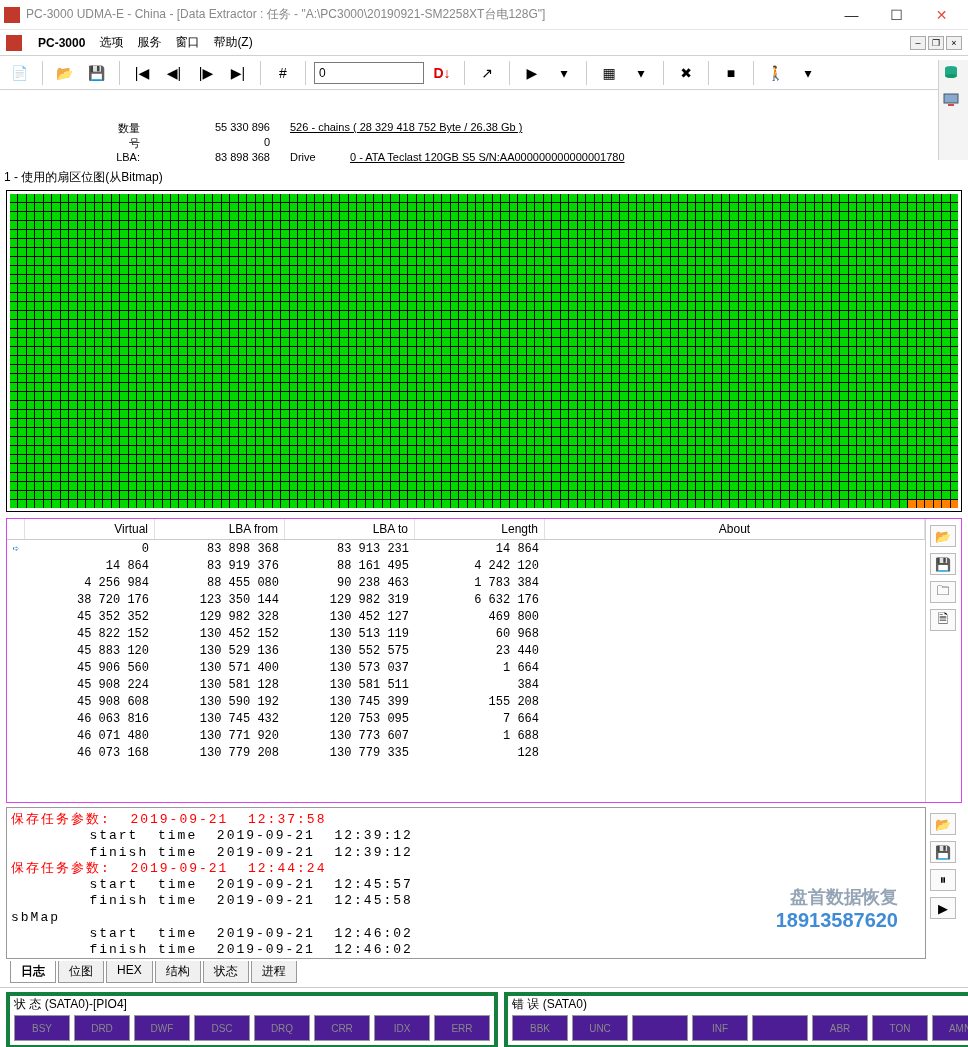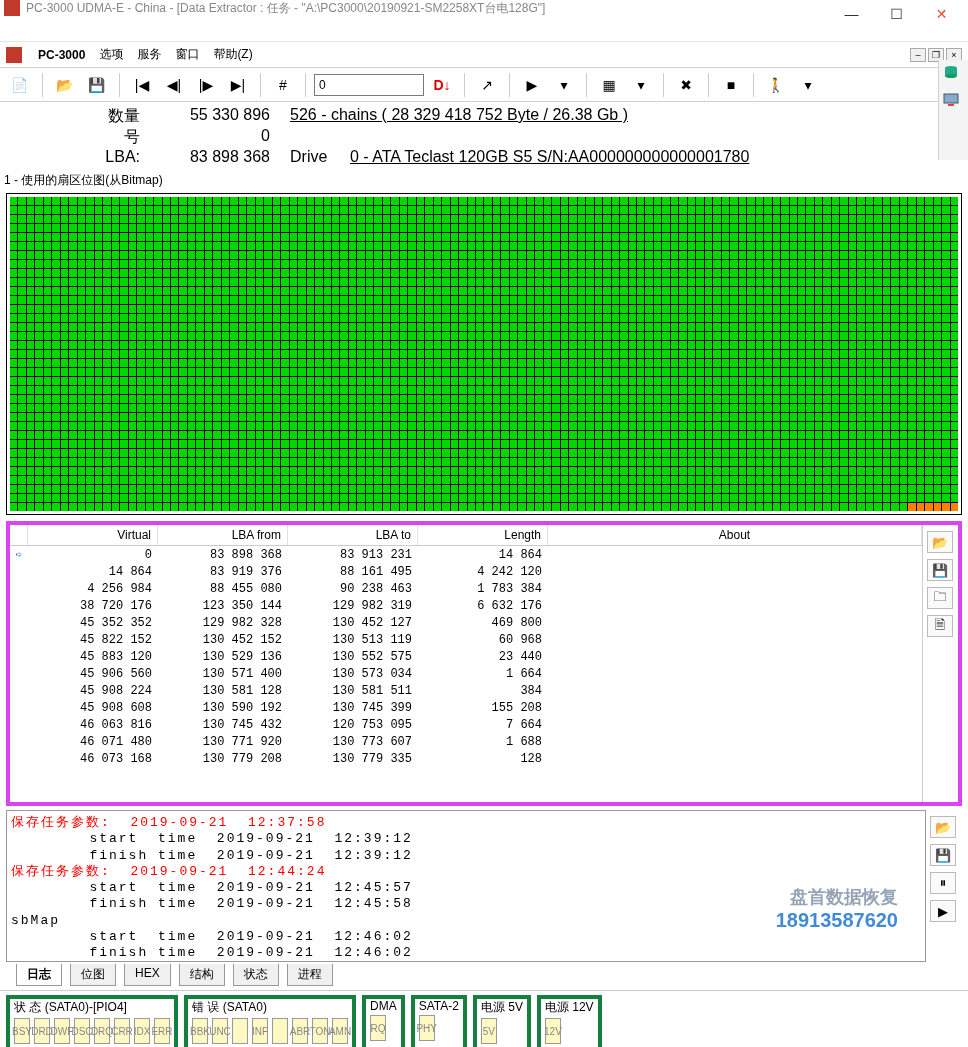--- a/index.html
+++ b/index.html
@@ -1,44 +1,44 @@
 <!DOCTYPE html>
 <html><head>
 <meta charset="utf-8">
 <style>
 * { box-sizing: border-box; margin: 0; padding: 0; }
 body { font-family: "Microsoft YaHei", Tahoma, sans-serif; font-size: 12px; background: #fff; width: 968px; height: 1047px; overflow: hidden; color: #000; }
-.titlebar { background: #fff; height: 42px; display: flex; align-items: flex-start; padding: 0 4px; border-bottom: 1px solid #e5e5e5; }
+.titlebar { background: #fff; height: 30px; display: flex; align-items: center; padding: 0 4px; border-bottom: 1px solid #e5e5e5; }
 .titlebar .appicon { width: 16px; height: 16px; background: #c0392b; margin-right: 6px; }
 .titlebar .title { color: #888; font-size: 12px; flex: 1; }
 .winbtns { display: flex; gap: 0; }
 .winbtn { width: 45px; height: 28px; display: flex; align-items: center; justify-content: center; color: #333; font-size: 14px; }
 .winbtn.close { color: #e74c3c; }
 .menubar { height: 26px; display: flex; align-items: center; padding: 0 6px; gap: 14px; border-bottom: 1px solid #d0d0d0; font-size: 12px; }
 .menubar .mdicon { width: 16px; height: 16px; background: #c0392b; margin-right: 2px; }
 .menubar .mdname { font-weight: bold; }
 .menubar .sysbtns { margin-left: auto; display: flex; gap: 2px; }
 .menubar .sysbtns span { width: 16px; height: 14px; border: 1px solid #aaa; display: flex; align-items: center; justify-content: center; font-size: 9px; background: #f0f0f0; }
 .toolbar { height: 34px; display: flex; align-items: center; padding: 2px 6px; gap: 4px; border-bottom: 1px solid #d0d0d0; }
 .tbtn { width: 28px; height: 28px; display: flex; align-items: center; justify-content: center; border: 1px solid transparent; font-size: 14px; }
 .tsep { width: 1px; height: 24px; background: #ccc; margin: 0 4px; }
 .tinput { width: 110px; height: 22px; border: 1px solid #7a7a7a; padding: 0 4px; font-size: 12px; }
 .rightcol { position: absolute; right: 0; top: 60px; width: 30px; height: 100px; display: flex; flex-direction: column; gap: 6px; padding: 4px; background: #f4f4f4; border-left: 1px solid #d0d0d0; }
 .ricon { width: 22px; height: 22px; }
-.info { padding: 4px 10px; font-size: 16px; }
+.info { padding: 4px 10px; font-size: 11px; margin-top: 27px; }
 .info-row { display: flex; }
 .info-row .lbl { width: 140px; text-align: right; padding-right: 10px; }
 .info-row .val { flex: 0 0 140px; text-align: right; padding-right: 20px; }
 .info-row .extra { flex: 1; text-decoration: underline; }
 .sectionhead { font-size: 12px; padding: 2px 4px; }
 .bitmap-wrap { margin: 2px 6px 6px; border: 1px solid #000; height: 322px; padding: 3px; background: #fff; overflow: hidden; }
 .bitmap-grid { display: grid; grid-template-columns: repeat(112, 1fr); grid-auto-rows: 8px; gap: 1px; background: #000; }
 .bcell { background: #00d800; }
 .bcell.rf { background: #ff8000; }
-.tablewrap { margin: 0 6px; border: 4px solid #d946ef; height: 285px; display: flex; }
+.tablewrap { margin: 0 6px; border: 1px solid #d946ef; height: 285px; display: flex; }
 .tmain { flex: 1; overflow-y: scroll; position: relative; }
 .thead { display: flex; background: #fff; border-bottom: 1px solid #ccc; font-size: 12px; position: sticky; top: 0; }
 .thead .th { padding: 3px 6px; border-right: 1px solid #e0e0e0; text-align: right; }
 .th.virtual { width: 130px; }
 .th.lbafrom { width: 130px; }
 .th.lbato { width: 130px; }
 .th.length { width: 130px; }
 .th.about { flex: 1; text-align: center; }
 .trow { display: flex; font-family: "Courier New", monospace; font-size: 12px; padding: 1.5px 0; }
 .trow .td { padding: 0 6px; text-align: right; letter-spacing: 0px; }
@@ -48,28 +48,28 @@
 .td.length { width: 130px; }
 .td.about { flex: 1; text-align: left; }
 .rowicon { width: 18px; display: flex; align-items: center; justify-content: center; }
 .arrow-sel { color: #0066cc; font-size: 11px; }
 .tside { width: 36px; display: flex; flex-direction: column; gap: 6px; padding: 6px 4px; border-left: 1px solid #ccc; background: #fff; }
 .sidebtn { width: 26px; height: 22px; border: 1px solid #bbb; display: flex; align-items: center; justify-content: center; font-size: 13px; background: #fafafa; }
 .logwrap { margin: 4px 6px 0; display: flex; height: 152px; }
 .logmain { flex: 1; border: 1px solid #999; padding: 4px; font-family: "Courier New", monospace; font-size: 13px; overflow: hidden; white-space: pre; line-height: 1.25; letter-spacing: 2px; }
 .logmain .red { color: #ff0000; }
 .logside { width: 36px; display: flex; flex-direction: column; gap: 6px; padding: 6px 4px; }
-.tabs { display: flex; gap: 8px; padding: 0 16px; margin-top: 2px; }
+.tabs { display: flex; gap: 2px; padding: 0 10px; margin-top: 2px; }
 .tab { border: 1px solid #999; border-top: none; padding: 2px 10px; font-size: 12px; background: #f0f0f0; }
 .tab.active { background: #fff; font-weight: bold; }
 .statusbar { display: flex; gap: 6px; padding: 4px 6px 0; font-size: 12px; border-top: 1px solid #ccc; margin-top: 4px; }
 .statgroup { border: 4px solid #15803d; padding: 0 4px 4px; }
 .statgroup .sgtitle { font-size: 12px; margin-bottom: 2px; }
 .statboxes { display: flex; gap: 4px; }
-.sbox { border: 1px solid #999; width: 16px; height: 26px; display: flex; flex-direction: column; align-items: center; justify-content: center; font-size: 10px; color: #888; background: #fef9c3; }
+.sbox { border: 1px solid #999; width: 56px; height: 26px; display: flex; flex-direction: column; align-items: center; justify-content: center; font-size: 10px; color: #888; background: #4c1d95; }
 .watermark { position: absolute; right: 70px; bottom: 115px; text-align: right; font-size: 18px; font-weight: bold; }
 .watermark .l1 { color: rgba(60,90,120,0.55); }
 .watermark .l2 { color: rgba(0,100,200,0.75); font-size: 20px; }
 svg.icon { width: 16px; height: 16px; }
 </style>
 </head>
 <body>
 
 <div class="titlebar">
   <div class="appicon"></div>
@@ -4153,21 +4153,21 @@
           <div class="td virtual">45 883 120</div>
           <div class="td lbafrom">130 529 136</div>
           <div class="td lbato">130 552 575</div>
           <div class="td length">23 440</div>
           <div class="td about"></div>
         </div>
         <div class="trow">
           <div class="rowicon"></div>
           <div class="td virtual">45 906 560</div>
           <div class="td lbafrom">130 571 400</div>
-          <div class="td lbato">130 573 034</div>
+          <div class="td lbato">130 573 037</div>
           <div class="td length">1 664</div>
           <div class="td about"></div>
         </div>
         <div class="trow">
           <div class="rowicon"></div>
           <div class="td virtual">45 908 224</div>
           <div class="td lbafrom">130 581 128</div>
           <div class="td lbato">130 581 511</div>
           <div class="td length">384</div>
           <div class="td about"></div>

